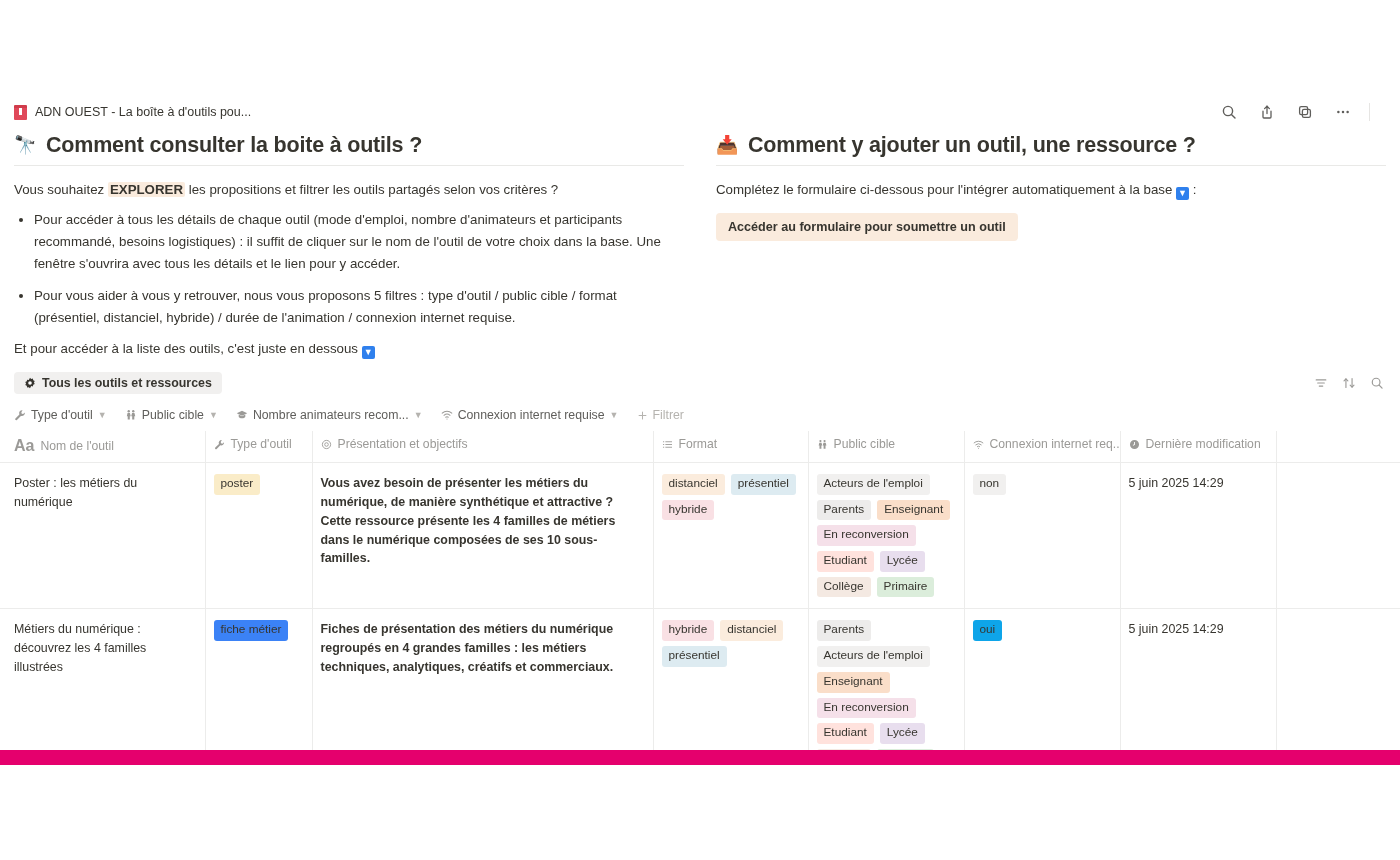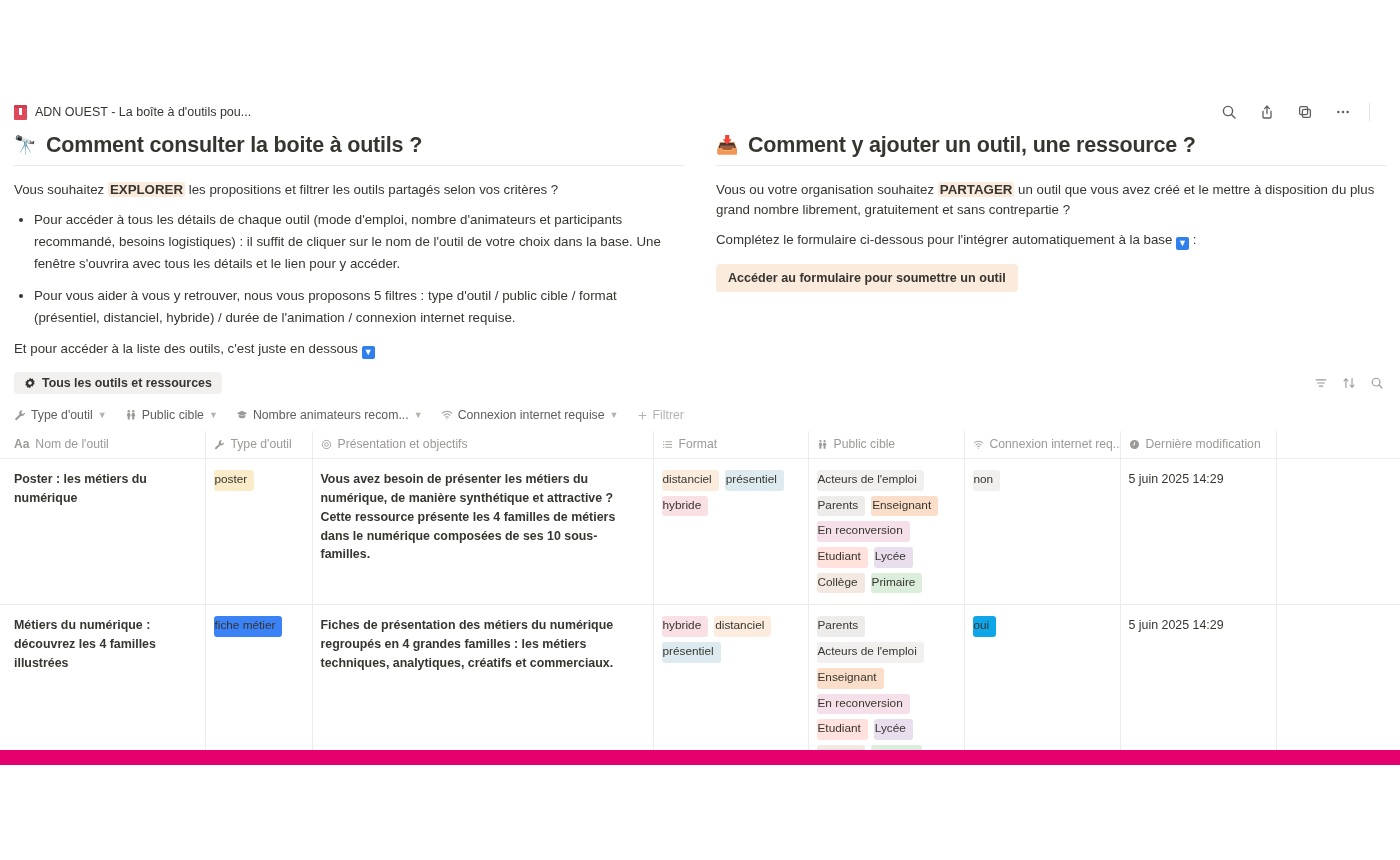--- a/index.html
+++ b/index.html
@@ -81,25 +81,25 @@
     text-align:left; vertical-align:top;
   }
   table.db-table th:first-child, table.db-table td:first-child { border-left:none; padding-left:14px; }
   table.db-table th {
     font-size:12.2px; font-weight:400; color:#9b9a97; padding:6px 8px 7px 8px;
     border-top:none; white-space:nowrap; overflow:hidden;
   }
   .th-in { display:flex; align-items:center; gap:6px; }
   .th-in .tico { color:#9b9a97; display:flex; align-items:center; flex:none; }
   table.db-table td { padding:11px 8px 11px 8px; font-size:12.4px; line-height:1.52; }
-  td.name { font-weight:700; color:#37352f; }
+  td.name { font-weight:400; color:#37352f; }
   td.desc { color:#37352f;font-weight:bold; }
   td.date { color:#37352f; white-space:nowrap; }
   .tags { display:flex; flex-wrap:wrap; gap:5px 6px; }
-  .tag { display:inline-block; padding:1px 7px 2px 1px; border-radius:3px; font-size:11.8px; line-height:1.5; white-space:nowrap; }
+  .tag { display:inline-block; padding:1px 7px 2px 7px; border-radius:3px; font-size:11.8px; line-height:1.5; white-space:nowrap; }
 
   
   .accent { position:absolute; left:0; top:750px; width:1400px; height:15px; background:#e5006d; }
   .below { position:absolute; left:0; top:765px; width:1400px; height:95px; background:#ffffff; }
 </style>
 </head>
 <body>
 
 <div class="page">
 
@@ -171,23 +171,20 @@
       </p>
     </div>
 
     <div class="col">
       <h2 class="sec">
         <span class="sec-emoji">📥</span>
         <span>Comment y ajouter un outil, une ressource ?</span>
       </h2>
       <div class="hr"></div>
 
-      <p class="body">
-        <span>Vous ou votre organisation souhaitez </span><span class="hl">PARTAGER</span><span> un outil que vous avez créé et le mettre à disposition du plus grand nombre librement, gratuitement et sans contrepartie ?</span>
-      </p>
 
       <p class="body">
         <span>Complétez le </span><b>formulaire ci-dessous pour l'intégrer</b><span> automatiquement à la base </span><span class="dn-box">▼</span><span> :</span>
       </p>
 
       <button class="btn-form">Accéder au formulaire pour soumettre un outil</button>
     </div>
   </div>
 
   <div class="db">
@@ -291,21 +288,21 @@
           <col style="width:155px">
         <col style="width:156px">
           <col style="width:156px">
           <col style="width:156px">
           <col style="width:124px">
       </colgroup>
       <thead>
         <tr>
           <th>
               <div class="th-in">
-            <span class="tico" style="font-size:12px;font-weight:600;">Aa</span>
+            <span class="tico" style="font-size:16px;font-weight:600;">Aa</span>
             <span>Nom de l'outil</span>
               </div>
             </th>
           <th>
               <div class="th-in">
             <span class="tico">
               <svg width="11" height="11" viewBox="0 0 16 16" fill="currentColor">
                     <path d="M11.4 1.6a4 4 0 0 0-4.2 5.6L1.9 12.5a1.4 1.4 0 0 0 2 2l5.3-5.3a4 4 0 0 0 5.2-4.6l-2.2 2.2-1.9-.5-.5-1.9z"></path>
                   </svg>
             </span>

